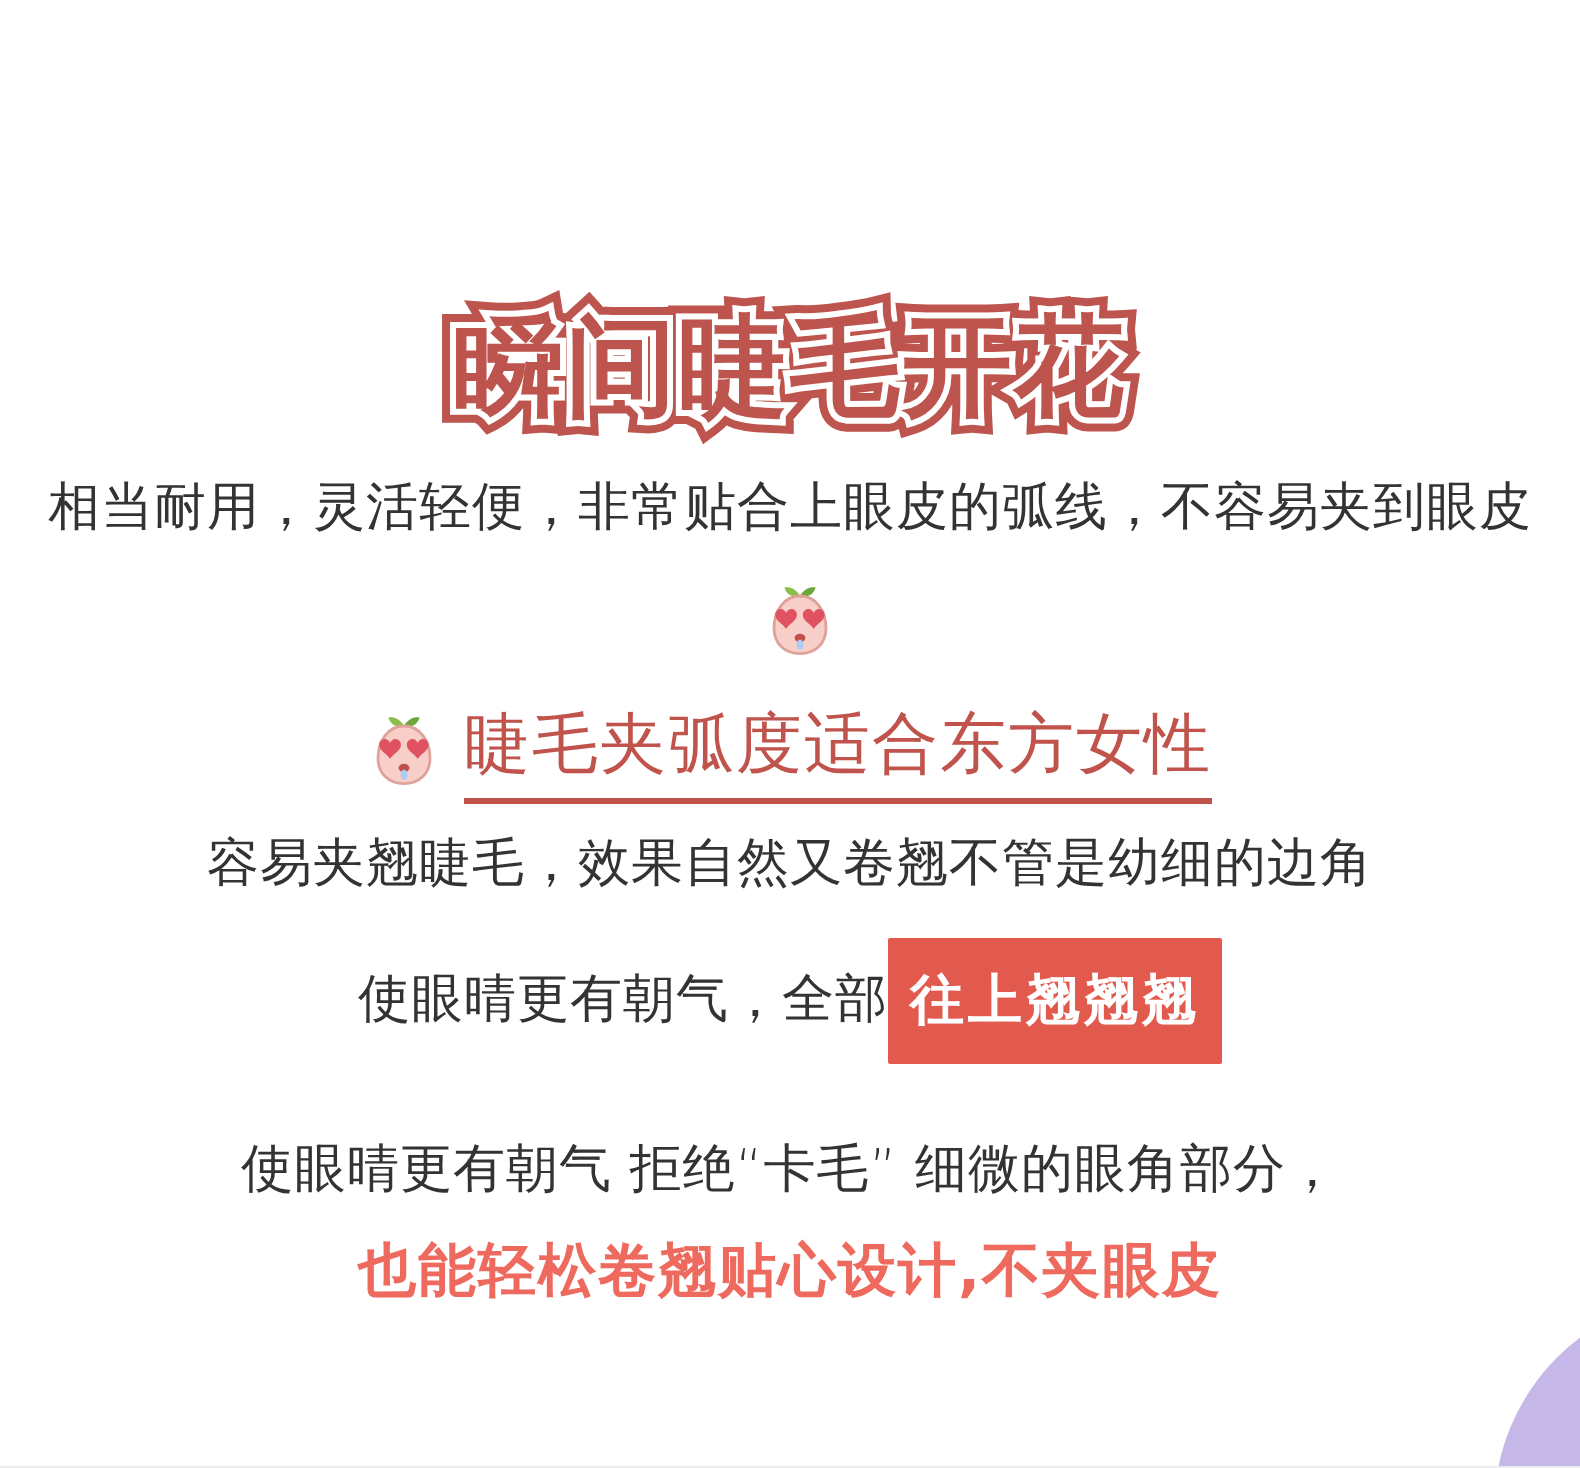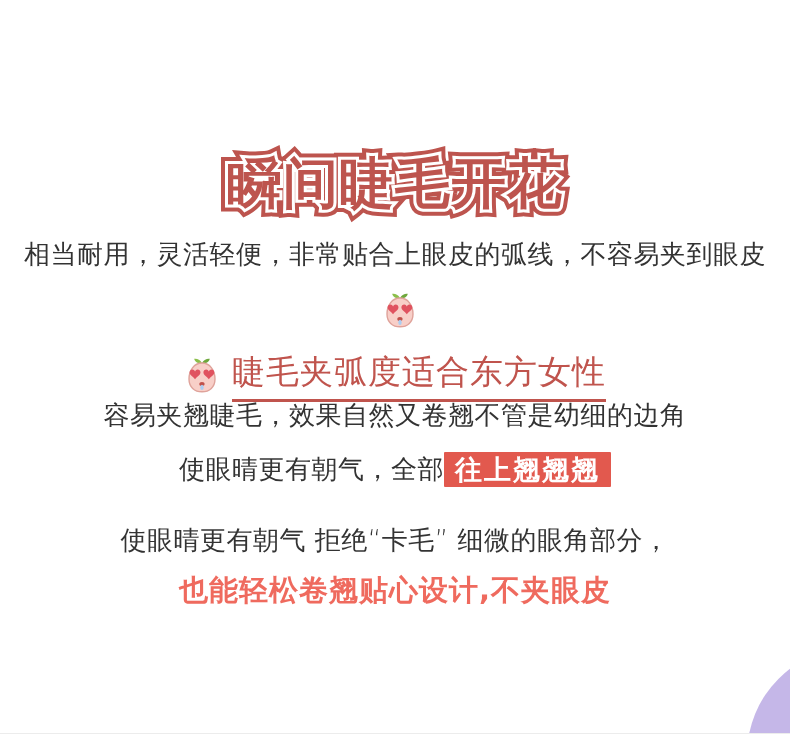--- a/index.html
+++ b/index.html
@@ -75,32 +75,32 @@
   .heading-text {
     font-size: 33px;
     line-height: 34px;
     font-weight: 400;
     letter-spacing: 1px;
     color: #c0544d;
     padding-bottom: 10px;
     border-bottom: 3px solid #c0544d;
     white-space: nowrap;
   }
-  .mt-l3 { }
+  .mt-l3 { margin-top: 17px; }
   .line-with-box { margin-top: 23px; }
   .highlight-box {
     display: inline-block;
     margin-left: 0;
     background: #e2594e;
     color: #ffffff;
     font-size: 27px;
     line-height: 27px;
     font-weight: 700;
     letter-spacing: 2px;
-    padding: 4px 11px;
+    padding: 18px 11px;
     border-radius: 1px;
     white-space: nowrap;
   }
   .mt-l5 { margin-top: 40px; }
   .red-line {
     margin: 21px 0 4px 0;
     font-size: 29px;
     line-height: 30px;
     font-weight: 700;
     letter-spacing: 1px;

